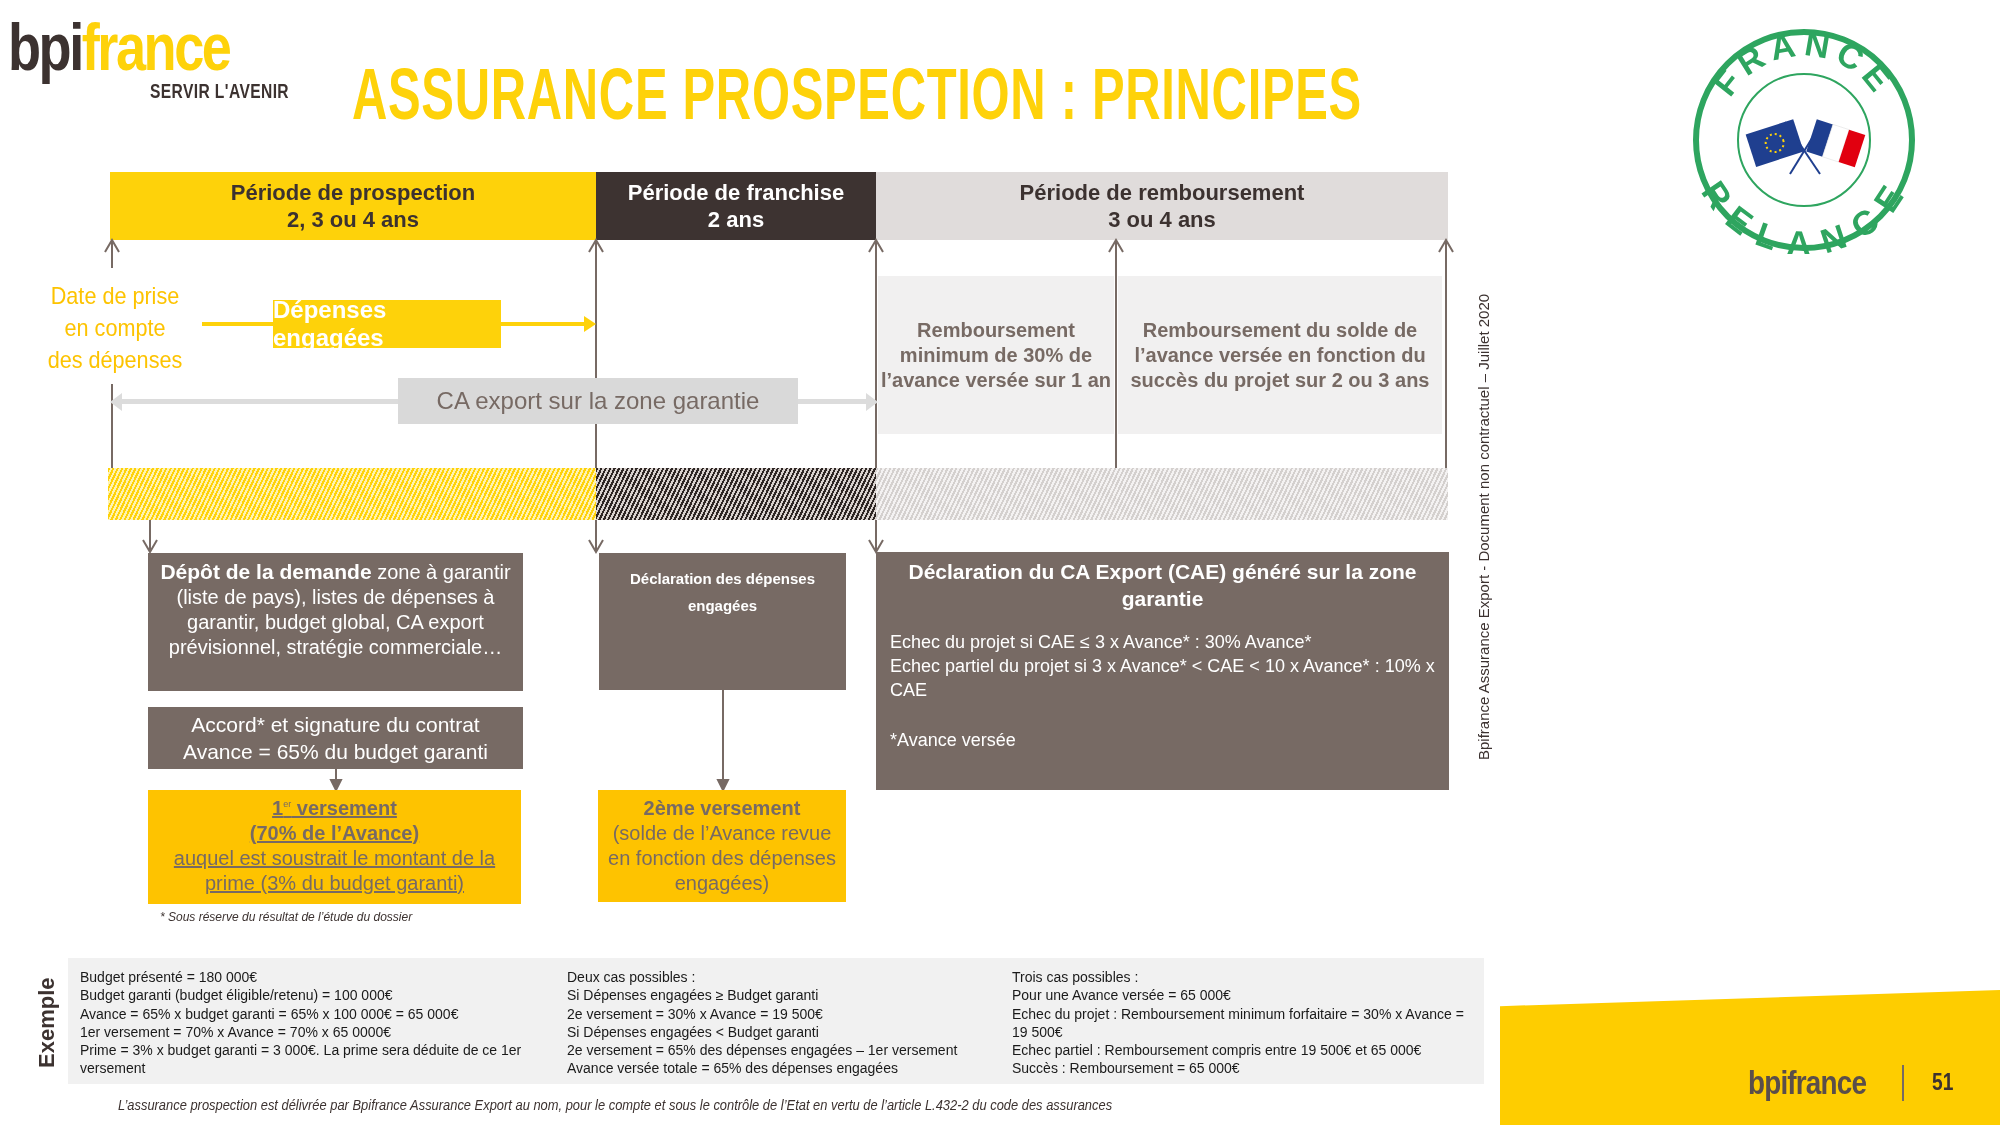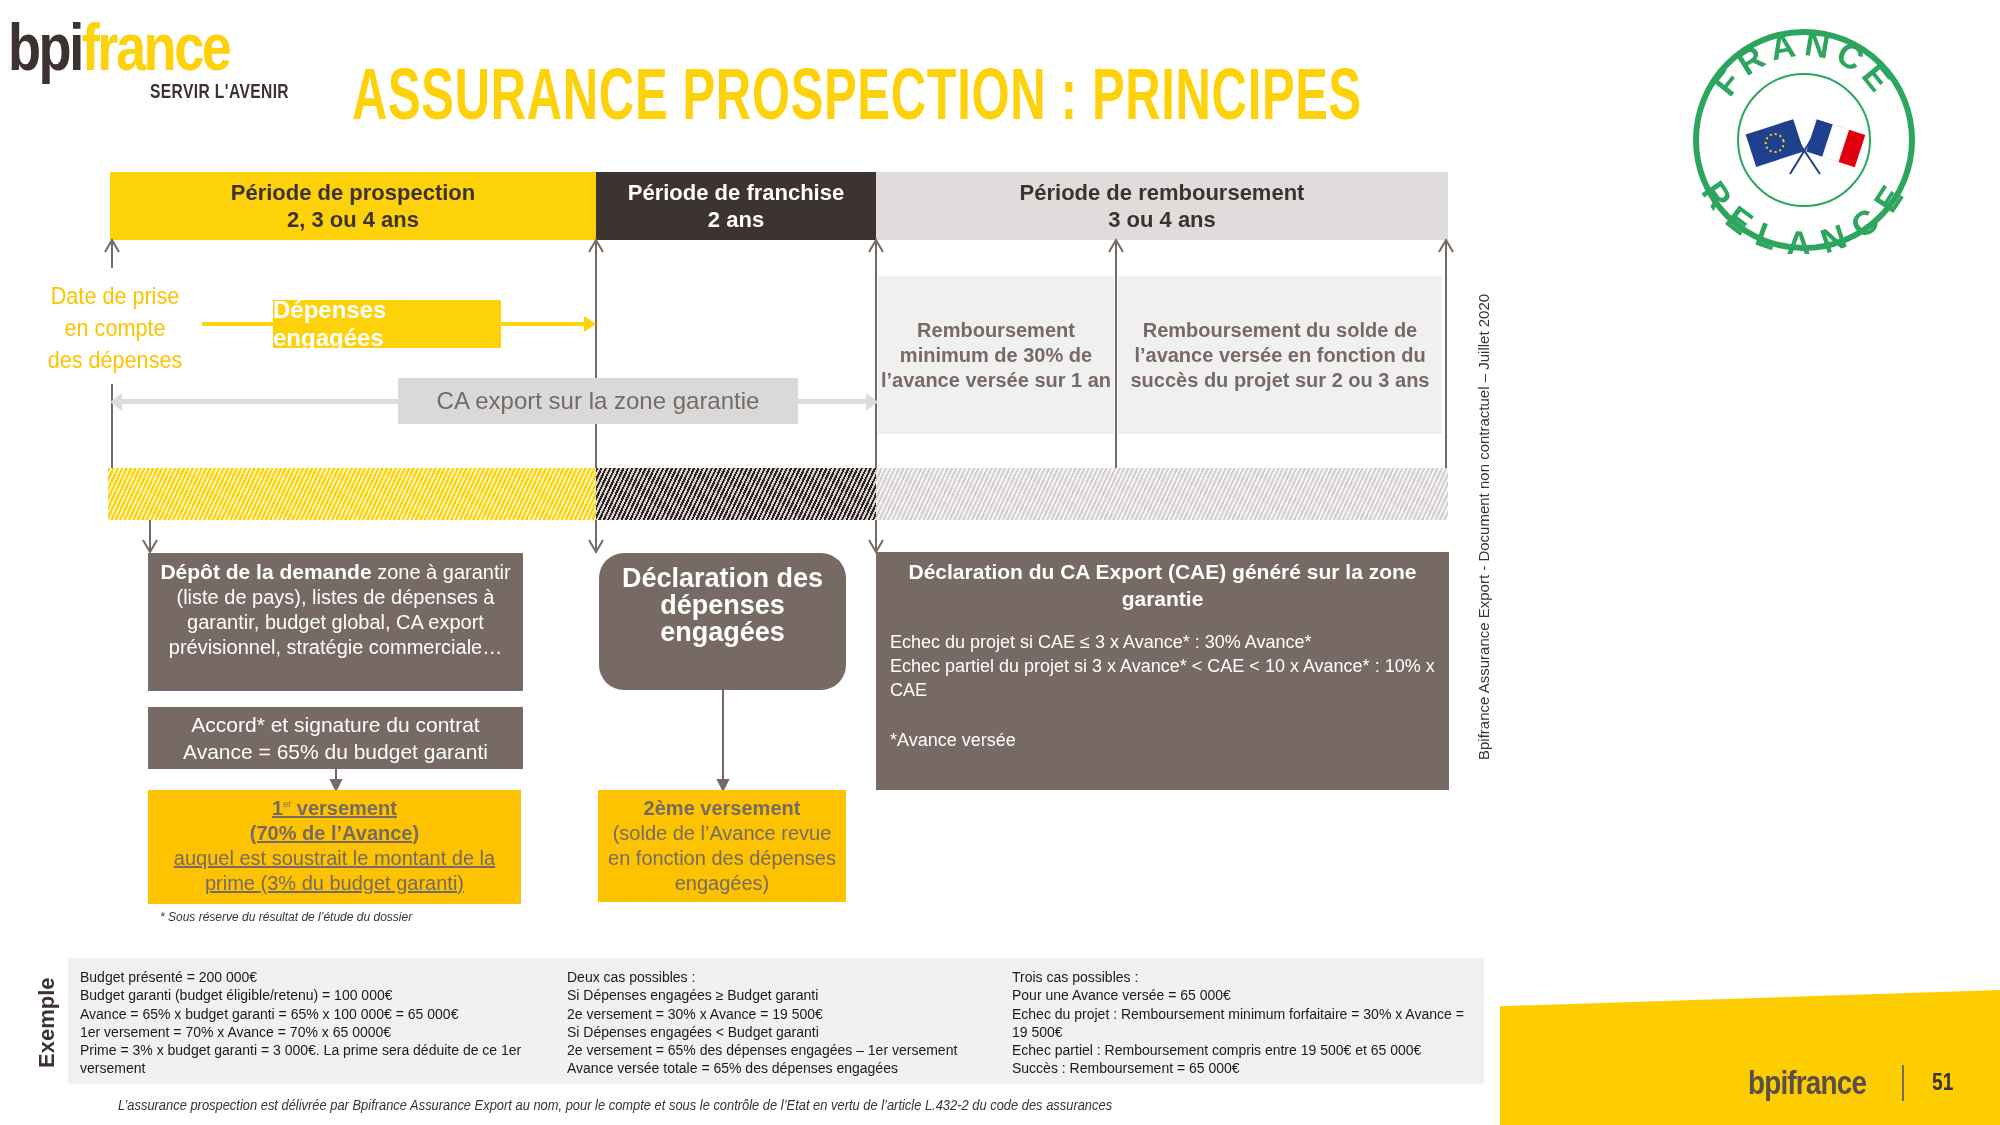--- a/index.html
+++ b/index.html
@@ -45,21 +45,21 @@
   .hatch { top: 468px; height: 52px; }
   .hatch.h1 { left: 108px; width: 488px; background: repeating-linear-gradient(115deg, #fed20a 0 2px, #fff3b0 2px 4px); }
   .hatch.h2 { left: 596px; width: 280px; background: repeating-linear-gradient(115deg, #2e2624 0 2px, #d9d2cf 2px 4px); }
   .hatch.h3 { left: 876px; width: 572px; background: repeating-linear-gradient(115deg, #d4d0ce 0 2px, #f4f2f2 2px 4px); }
 
   
   .gbox { background: #776a64; color: #ffffff; text-align: center; }
   .depot { left: 148px; top: 553px; width: 375px; height: 138px; font-size: 20px; line-height: 25px; padding: 6px 8px; }
   .depot b { font-size: 21px; }
   .accord { left: 148px; top: 707px; width: 375px; height: 62px; font-size: 21px; line-height: 27px; padding: 4px; }
-  .declar { left: 599px; top: 553px; width: 247px; height: 137px; font-size: 27px; line-height: 27px; padding: 12px 8px; border-radius: 25px; }
+  .declar { left: 599px; top: 553px; width: 247px; height: 137px; font-size: 15px; line-height: 27px; padding: 12px 8px; }
   .declar b { font-weight: 700; }
   .cae { left: 876px; top: 552px; width: 573px; height: 238px; text-align: left; padding: 6px 14px; }
   .cae .h { font-weight: 700; font-size: 21px; line-height: 27px; text-align: center; margin-bottom: 18px; }
   .cae .l { font-size: 18px; line-height: 24px; }
 
   .ybox { background: #fec300; color: #776a64; text-align: center; font-size: 20px; line-height: 25px; }
   .vers1 { left: 148px; top: 790px; width: 373px; height: 114px; padding: 6px 6px; text-decoration: underline; }
   .vers2 { left: 598px; top: 790px; width: 248px; height: 112px; padding: 6px 6px; }
   .ybox b { font-weight: 700; }
 
@@ -211,21 +211,21 @@
   <div>(solde de l’Avance revue en fonction des dépenses engagées)</div>
 </div>
 
 <div class="abs footnote">* Sous réserve du résultat de l’étude du dossier</div>
 
 <div class="abs vertical">Bpifrance Assurance Export - Document non contractuel – Juillet 2020</div>
 
 <div class="abs ex-label">Exemple</div>
 <div class="abs example">
   <div class="ex-col c1">
-    <div>Budget présenté = 200 000€</div>
+    <div>Budget présenté = 180 000€</div>
     <div>Budget garanti (budget éligible/retenu) = 100 000€</div>
     <div>Avance = 65% x budget garanti = 65% x 100 000€ = 65 000€</div>
     <div>1er versement = 70% x Avance = 70% x 65 0000€</div>
     <div>Prime = 3% x budget garanti = 3 000€. La prime sera déduite de ce 1er versement</div>
   </div>
   <div class="ex-col c2">
     <div>Deux cas possibles :</div>
     <div>Si Dépenses engagées ≥ Budget garanti</div>
     <div>2e versement = 30% x Avance = 19 500€</div>
     <div>Si Dépenses engagées &lt; Budget garanti</div>

